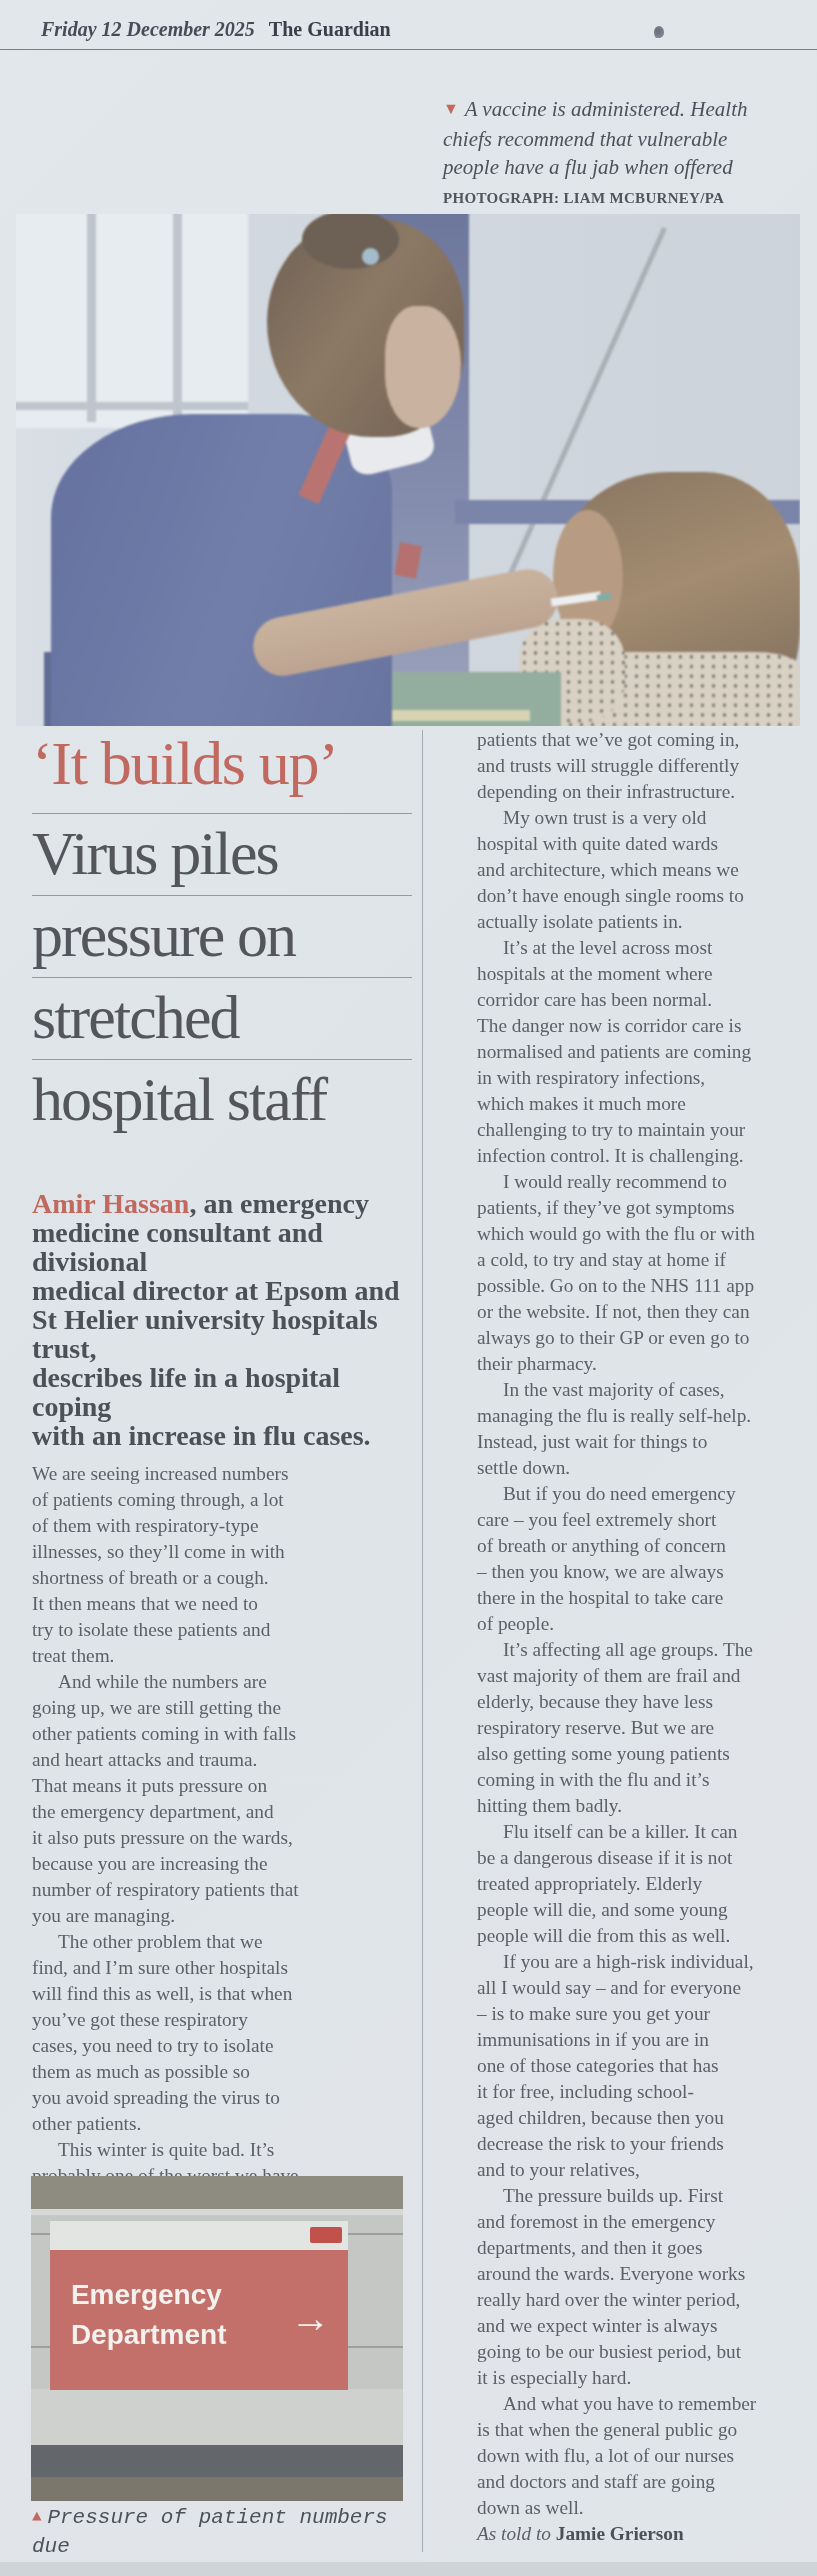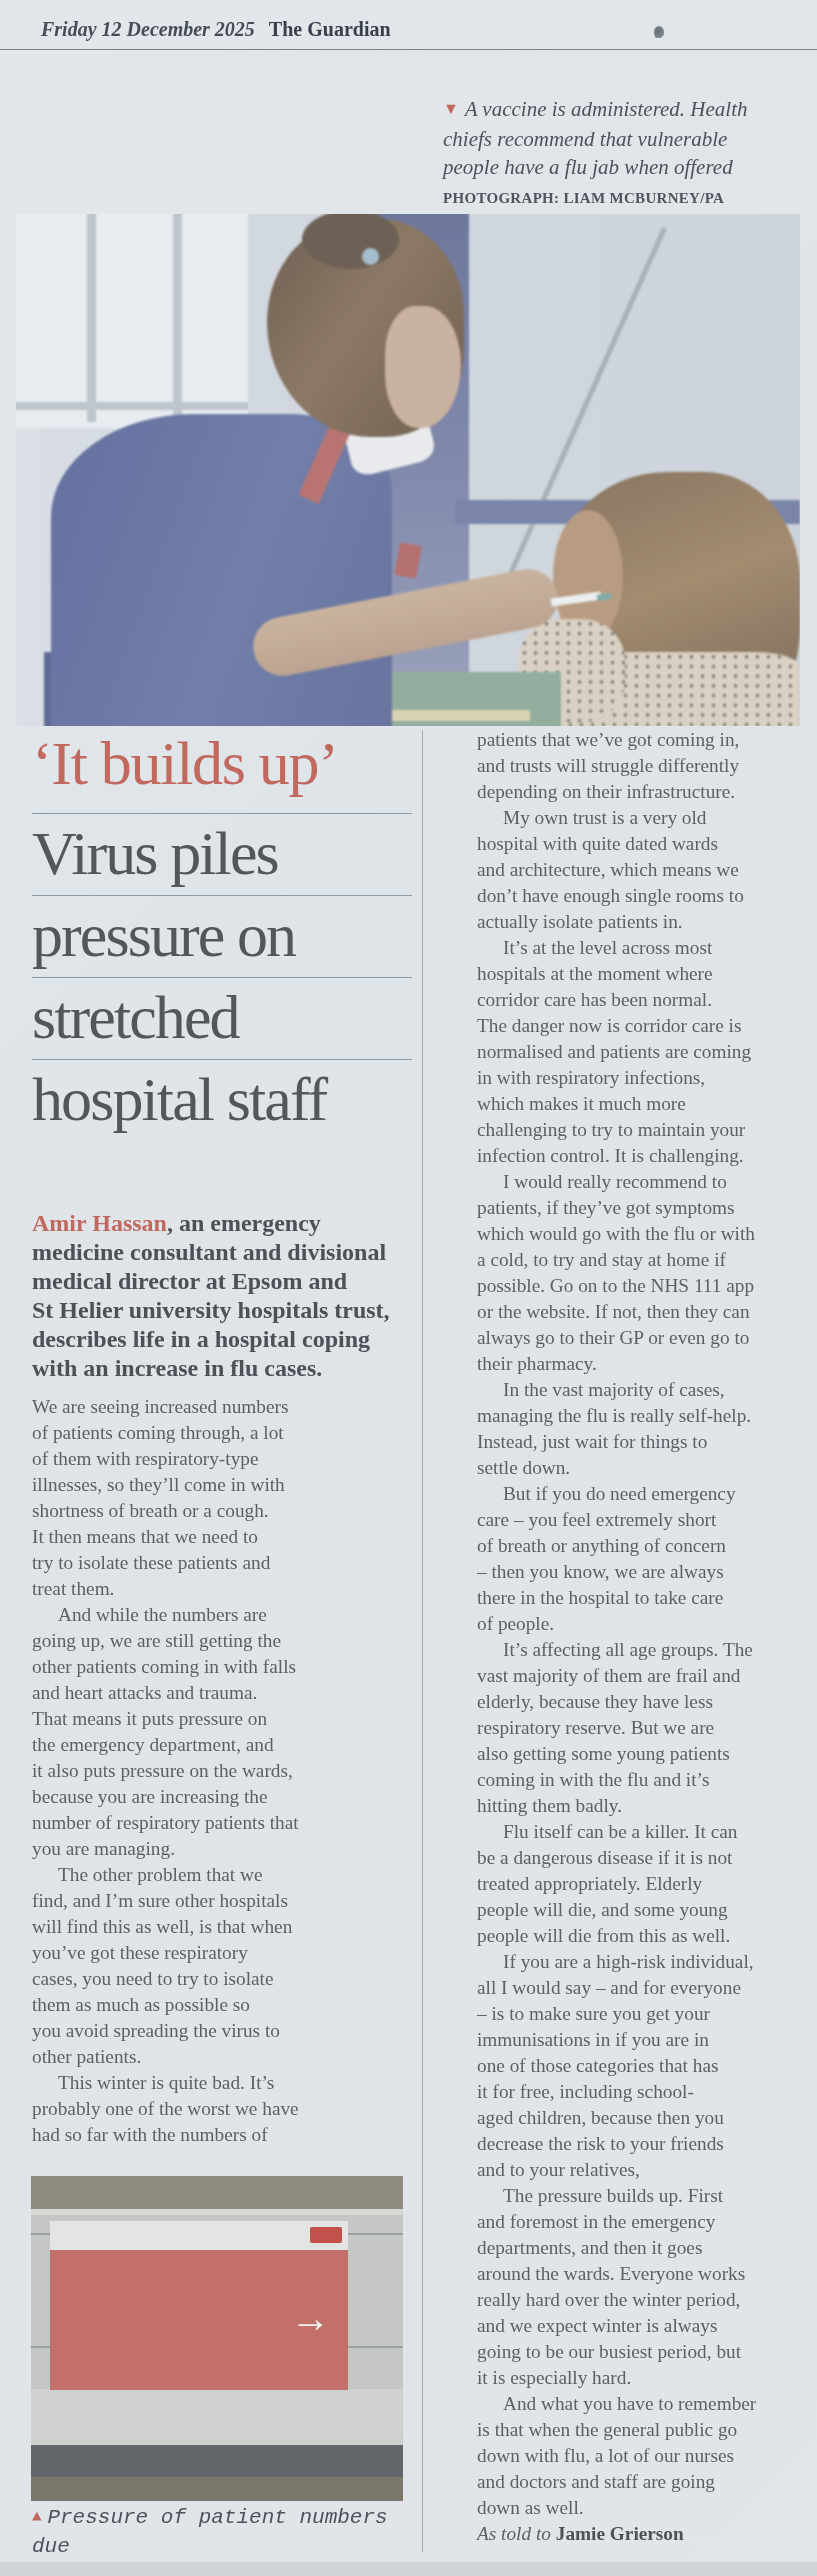--- a/index.html
+++ b/index.html
@@ -69,21 +69,21 @@
   
   .col-left{position:absolute;left:32px;top:727px;width:380px;}
   .col-right{position:absolute;left:437px;top:727px;width:365px;margin-left:40px;}
   .divider{position:absolute;left:422px;top:730px;width:1.3px;height:1822px;background:var(--divider);opacity:.75;}
   
   .hl-quote{height:86px;font-size:62px;letter-spacing:-1.3px;line-height:1.18;color:var(--accent-salmon);}
   .hl-row{border-top:1.3px solid var(--rule-light);height:82px;overflow:visible;}
   .hl-row.last{height:106px;}
   .hl-text{font-size:62px;letter-spacing:-1.9px;line-height:1.26;color:var(--headline-ink);white-space:nowrap;}
   
-  .standfirst{margin-top:44px;font-weight:700;font-size:24px;line-height:29px;color:#4d5057;}
+  .standfirst{margin-top:24px;font-weight:700;font-size:28px;line-height:29px;color:#4d5057;}
   .standfirst .name{color:var(--accent-salmon);}
   .pre{white-space:pre-line;}
   
   .body-col{margin-top:11px;}
   .body-p{font-size:19.3px;line-height:26px;color:var(--body-ink);white-space:pre-line;}
   .body-p.indent{text-indent:26px;}
   .col-right .body-col{margin-top:0;}
   .signoff{font-size:19.3px;line-height:26px;color:var(--body-ink);}
   .signoff .as{font-style:italic;}
   .signoff .who{font-weight:700;color:#4d5057;}
@@ -298,20 +298,22 @@
     <div class="wall" data-interactable="false"></div>
     <div class="p2-topband" data-interactable="false"></div>
     <div class="p2-lightband" data-interactable="false"></div>
     <div class="p2-slab" data-interactable="false"></div>
     <div class="p2-darkband" data-interactable="false"></div>
     <div class="p2-ground" data-interactable="false"></div>
     <div class="signboard-top" data-interactable="false">
       <div class="sign-logo" data-interactable="false"></div>
     </div>
     <div class="signboard" data-interactable="false">
+      <div class="sign-text" data-interactable="false">Emergency
+Department</div>
       <div class="sign-arrow" data-interactable="false">→</div>
     </div>
   </div>
 
   <div class="p2-caption" data-interactable="false">
     <div class="cap-line" data-interactable="false">
       <span class="tri" data-interactable="false">▲</span><span data-interactable="false">Pressure of patient numbers due</span>
     </div>
     <div class="cap-line" data-interactable="false">to flu has been hitting A&amp;Es</div>
   </div>

